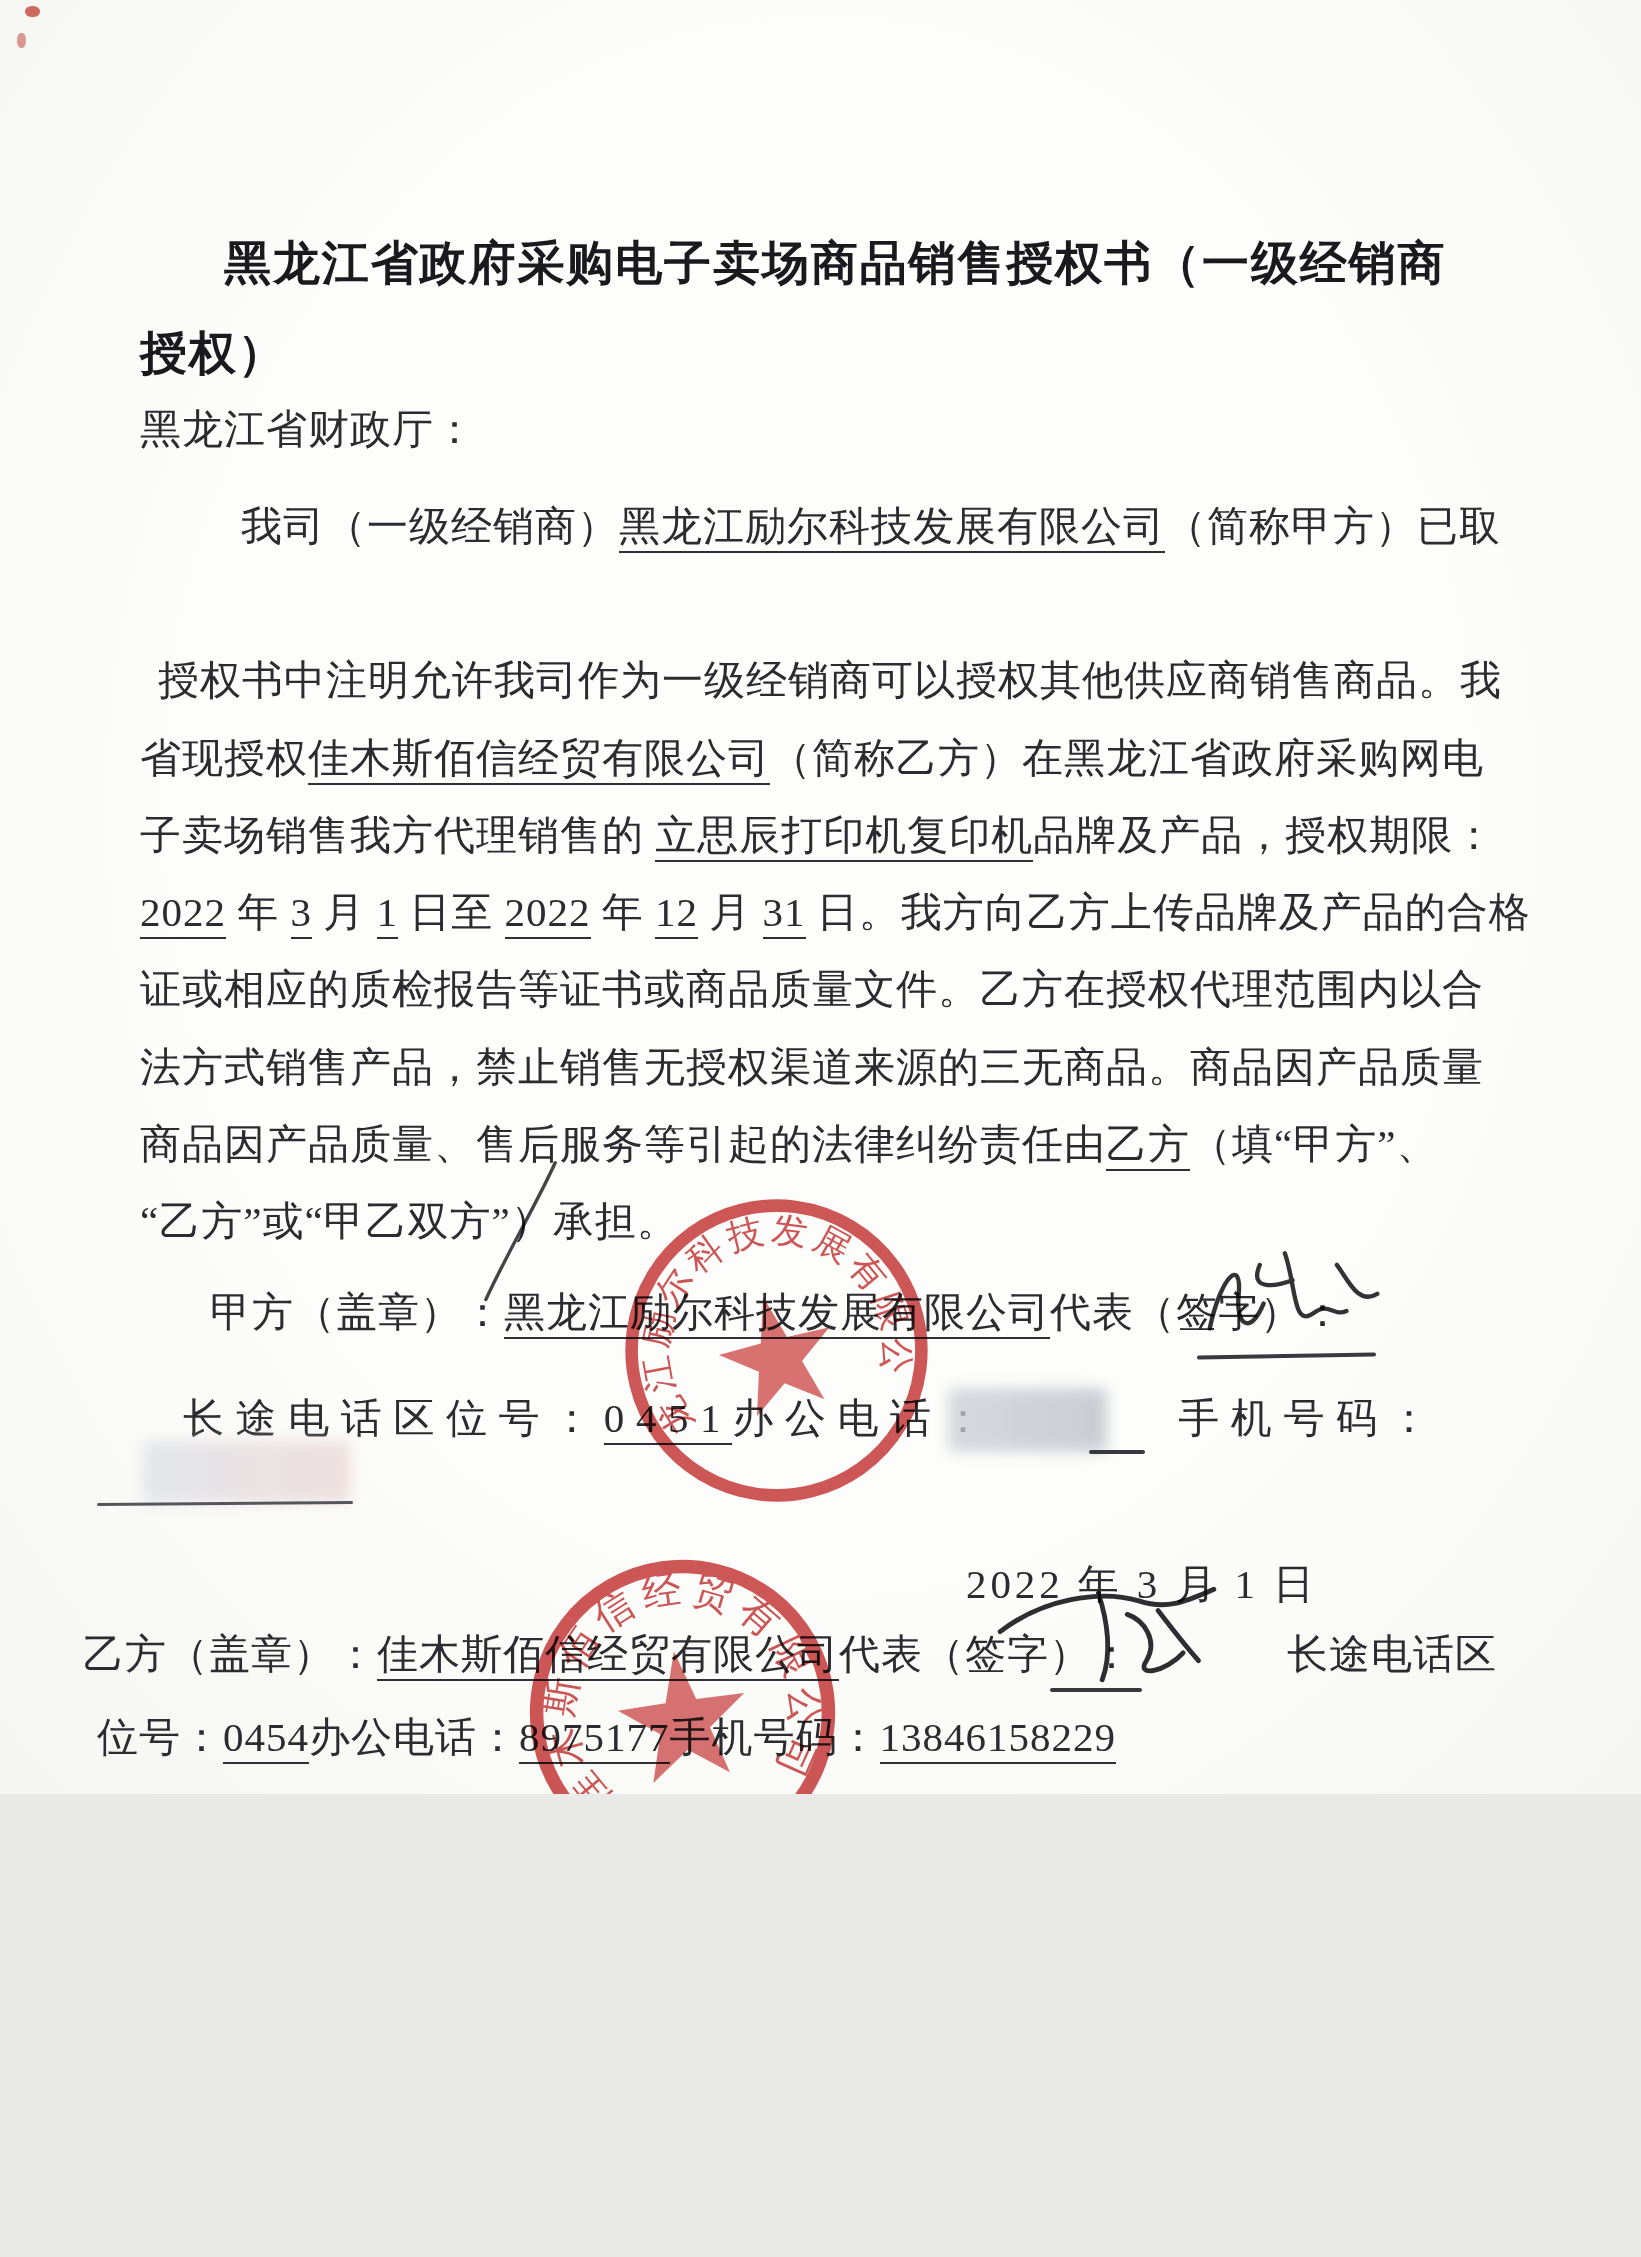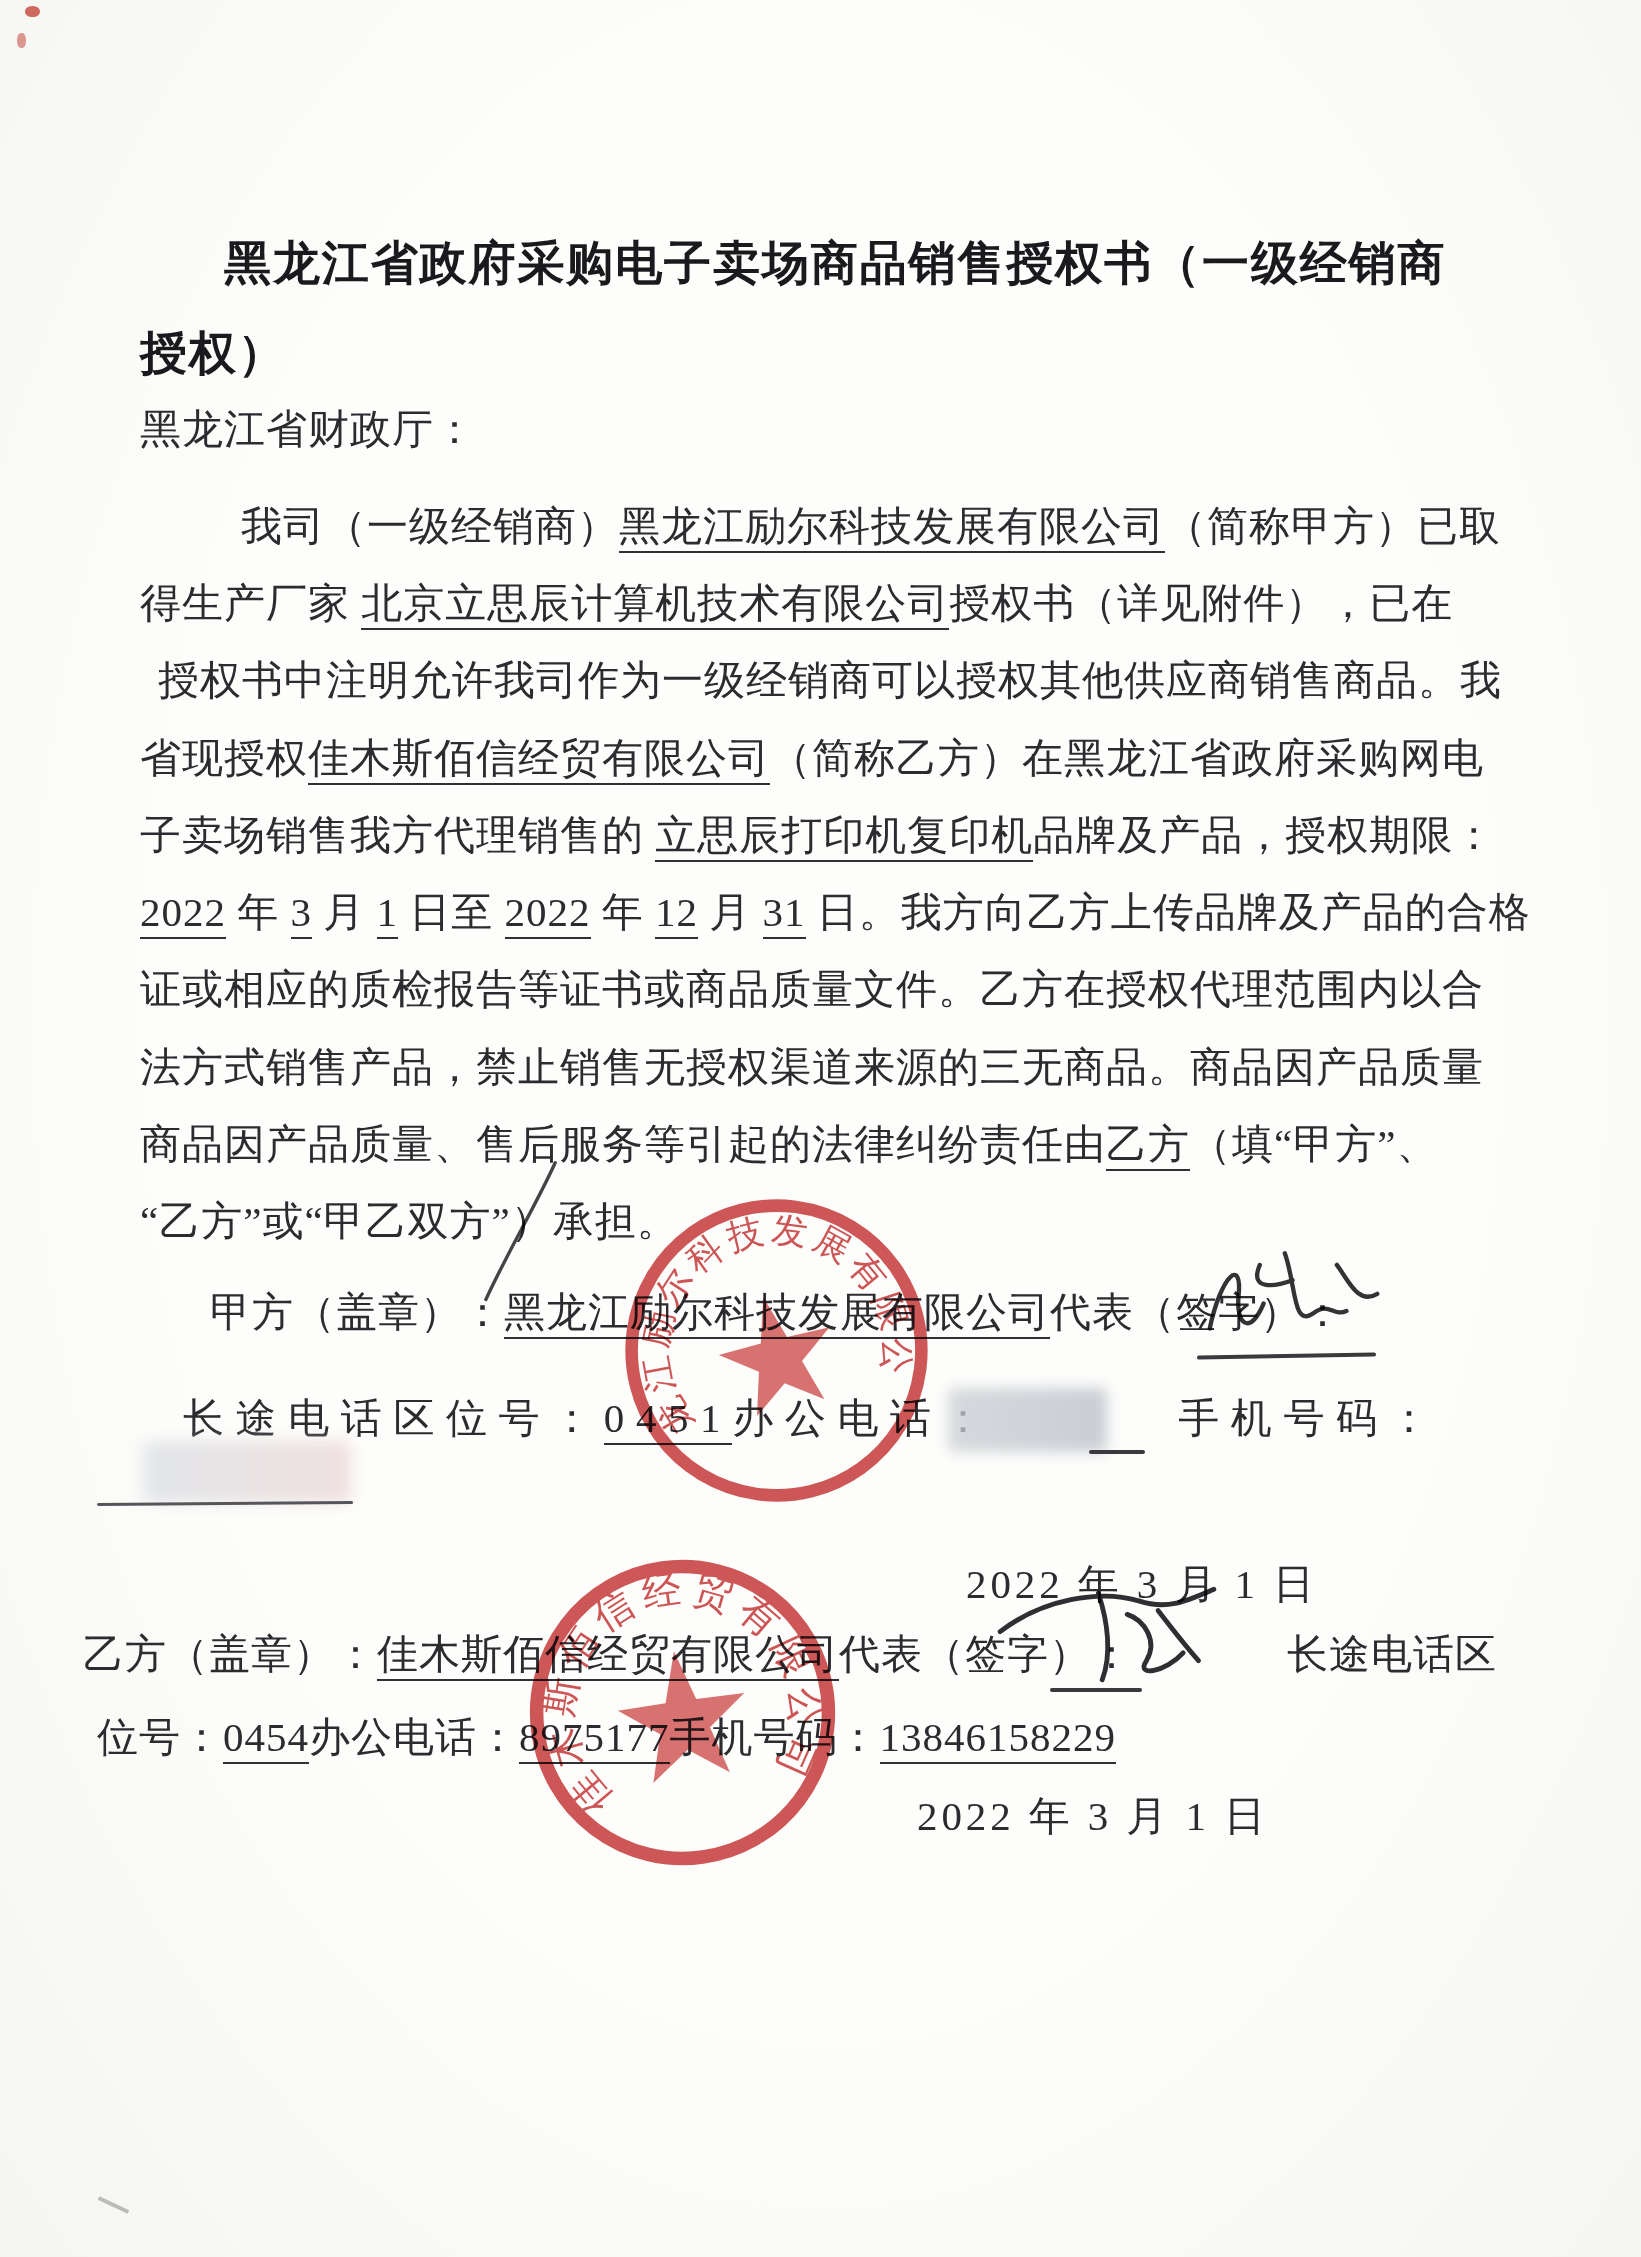--- a/index.html
+++ b/index.html
@@ -1,18 +1,18 @@
 <!DOCTYPE html>
 <html><head>
 <meta charset="utf-8">
 <style>
   html,body{margin:0;padding:0;background:#e9e9e7;}
   .page{
     position:relative;
-    width:1641px;height:2257px;
+    width:1641px;height:1794px;
     margin:0 auto;
     background:radial-gradient(ellipse at 50% 45%, #fdfdfb 55%, #f5f5f1 100%);
     font-family:"Liberation Serif", serif;
     color:#2b2b30;
     overflow:hidden;
   }
   .line{position:absolute;white-space:nowrap;font-size:41px;letter-spacing:1px;line-height:1.1;}
   .title{font-weight:bold;font-size:47px;letter-spacing:1.9px;color:#1a1a1e;}
   .u{border-bottom:2.9px solid #2f2f34;padding-bottom:1.9px;}
   .spread{letter-spacing:11.6px;}
@@ -39,21 +39,20 @@
   <div class="line title" style="top:328px;left:140px;">
     <span>授权）</span>
   </div>
 
   <div class="line" style="top:407px;left:140px;">
     <span>黑龙江省财政厅：</span>
   </div>
 
   <div class="line" style="top:504px;left:241px;"><span>我司（一级经销商）</span><span class="u">黑龙江励尔科技发展有限公司</span><span>（简称甲方）已取</span></div>
 
-  <div class="line" style="top:581px;left:140px;"><span>得生产厂家 </span><span class="u">北京立思辰计算机技术有限公司</span><span>授权书（详见附件），已在</span></div>
 
   <div class="line" style="top:658px;left:140px;margin-left:18px;"><span>授权书中注明允许我司作为一级经销商可以授权其他供应商销售商品。我</span></div>
 
   <div class="line" style="top:736px;left:140px;"><span>省现授权</span><span class="u">佳木斯佰信经贸有限公司</span><span>（简称乙方）在黑龙江省政府采购网电</span></div>
 
   <div class="line" style="top:813px;left:140px;"><span>子卖场销售我方代理销售的 </span><span class="u">立思辰打印机复印机</span><span>品牌及产品，授权期限：</span></div>
 
   <div class="line" style="top:890px;left:140px;"><span class="u">2022</span><span> 年 </span><span class="u">3</span><span> 月 </span><span class="u">1</span><span> 日至 </span><span class="u">2022</span><span> 年 </span><span class="u">12</span><span> 月 </span><span class="u">31</span><span> 日。我方向乙方上传品牌及产品的合格</span></div>
 
   <div class="line" style="top:967px;left:140px;"><span>证或相应的质检报告等证书或商品质量文件。乙方在授权代理范围内以合</span></div>

